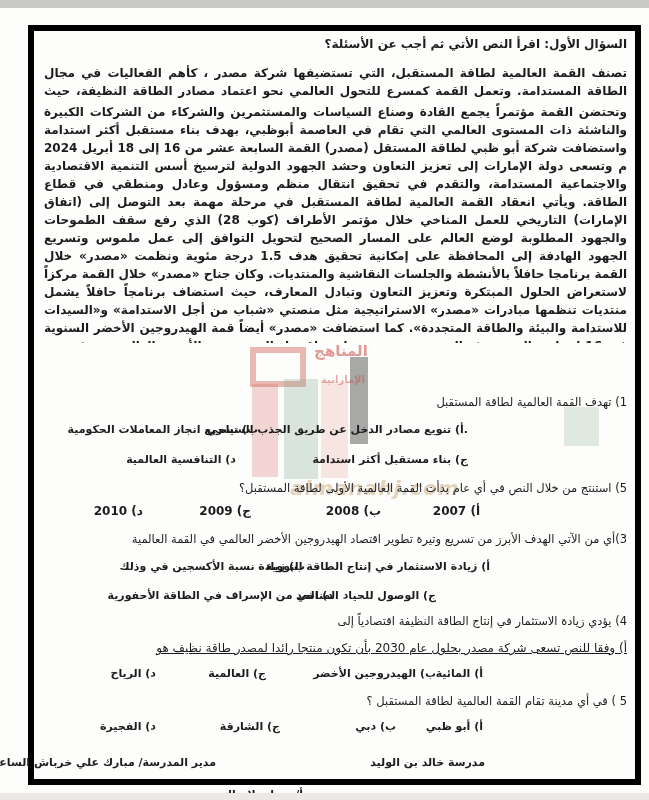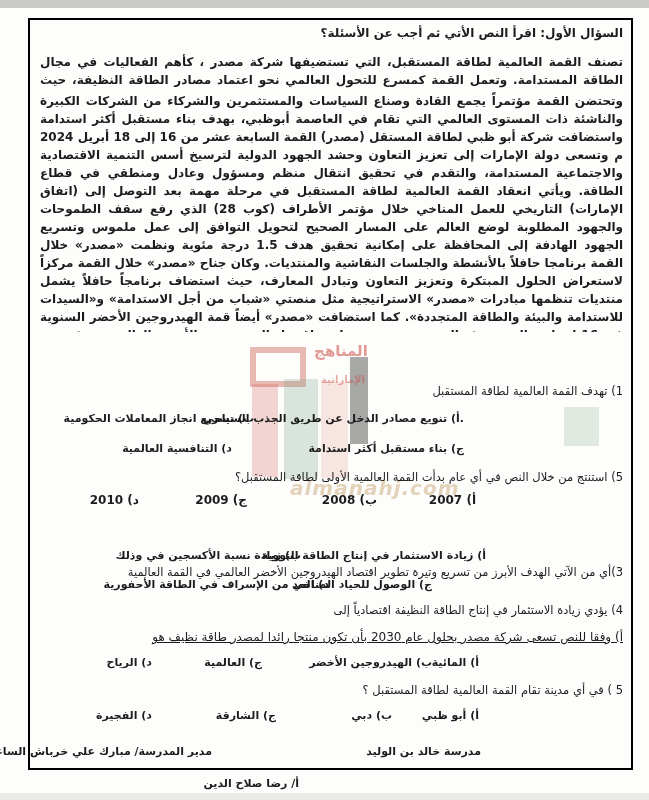--- a/index.html
+++ b/index.html
@@ -21,40 +21,40 @@
   .wm-pinkbar{left:321px;top:382px;width:27px;height:96px;background:rgba(224,136,126,.20);}
   .wm-blackbar{left:350px;top:357px;width:18px;height:87px;background:rgba(50,50,50,.42);}
   .wm-greensq{left:564px;top:407px;width:35px;height:39px;background:rgba(130,172,140,.24);}
   .wm-t1{left:295px;top:342px;width:92px;text-align:center;font-size:15px;font-weight:bold;color:rgba(203,73,62,.55);}
   .wm-t2{left:291px;top:374px;width:104px;text-align:center;font-size:10px;font-weight:bold;color:rgba(203,73,62,.46);}
   .wm-site{left:248px;top:476px;font-size:20px;font-style:italic;font-weight:bold;
            color:rgba(205,175,130,.55);letter-spacing:1px;padding-left:42px;}
 
   
   .box{
-    position:absolute;left:28px;top:18px;width:601px;height:748px;
-    border:2px solid #000000;background:transparent;direction:rtl;
+    position:absolute;left:28px;top:25px;width:601px;height:748px;
+    border:6px solid #000000;background:transparent;direction:rtl;
   }
   .box > div{position:absolute;}
   .hdr{top:6px;right:8px;font-weight:bold;font-size:12px;}
   .para{right:8px;left:10px;text-align:justify;font-weight:bold;font-size:12px;line-height:18px;}
   .intro{top:33px;height:38px;overflow:hidden;}
   .bodytext{top:72px;height:240px;overflow:hidden;}
   .q{font-size:11.5px;white-space:nowrap;}
   .opt{font-size:11px;white-space:nowrap;font-weight:bold;}
   .b{font-weight:bold;}
   .yr{font-size:12px;}
 
   .q1{top:364px;right:8px;}
   .o1a{top:392px;right:167px;} .o1b{top:392px;right:377px;}
   .o1c{top:422px;right:167px;text-align:center;} .o1d{top:422px;right:399px;}
   .q2{top:450px;right:8px;}
   .o2a{top:473px;right:155px;} .o2b{top:473px;right:254px;}
   .o2c{top:473px;right:384px;} .o2d{top:473px;right:492px;}
-  .q3{top:501px;right:8px;margin-top:44px;}
+  .q3{top:501px;right:8px;}
   .o3a{top:529px;right:145px;} .o3b{top:529px;right:330px;}
   .o3c{top:558px;right:199px;} .o3d{top:558px;right:302px;}
   .q4{top:583px;right:8px;}
   .q4sub{top:610px;right:8px;font-size:12px;white-space:nowrap;text-decoration:underline;}
   .o4a{top:636px;right:152px;} .o4b{top:636px;right:199px;}
   .o4c{top:636px;right:369px;} .o4d{top:636px;right:479px;}
   .q5{top:663px;right:8px;}
   .o5a{top:689px;right:152px;} .o5b{top:689px;right:239px;margin-left:8px;}
   .o5c{top:689px;right:355px;} .o5d{top:689px;right:479px;}
 

